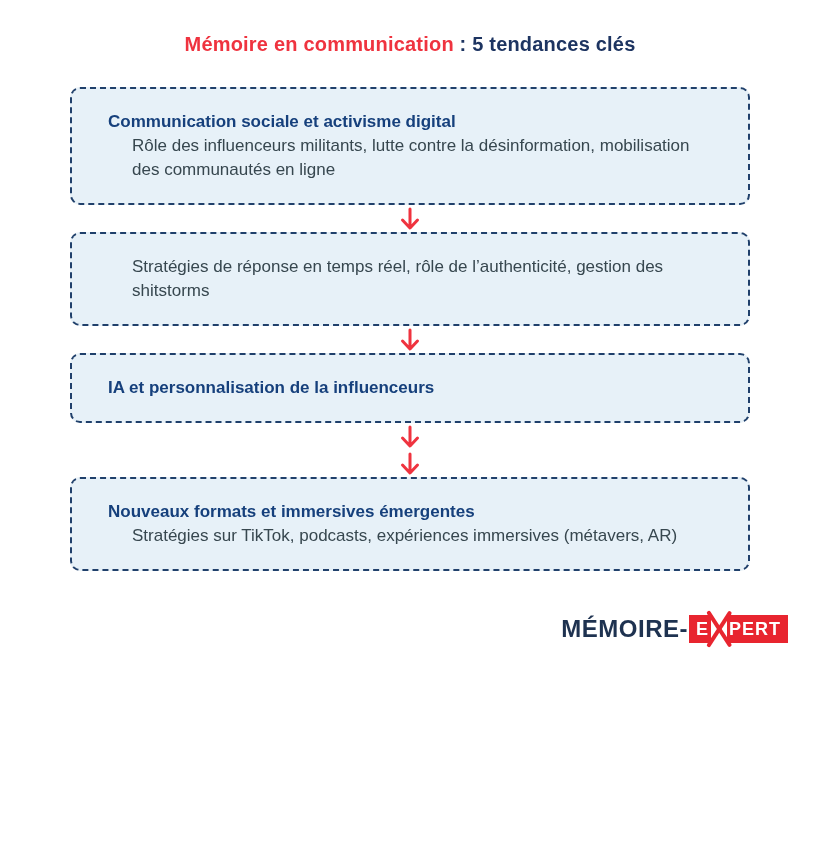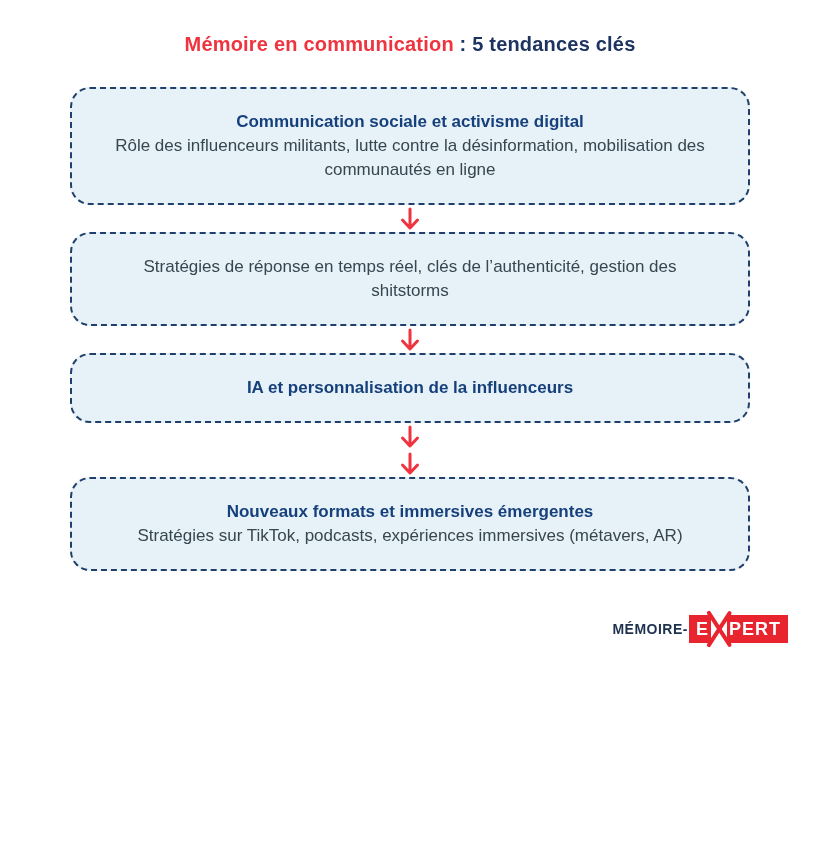--- a/index.html
+++ b/index.html
@@ -25,34 +25,35 @@
   
   .flow {
     width: 680px;
     margin: 31px auto 0 auto;
     display: flex;
     flex-direction: column;
   }
   .step-box {
     background: #e7f1f8;
     border: 2px dashed #20406b;
-    border-radius: 20px;
+    border-radius: 10px;
     padding: 21px 36px;
-    text-align: center;
+    text-align: left;
   }
   .step-heading {
     color: #16407c;
     font-weight: bold;
     font-size: 17px;
     line-height: 24px;
   }
   .step-body {
     color: #37474f;
     font-size: 17px;
     line-height: 24px;
+    margin-left: 24px;
   }
   .arrow-gap {
     height: 27px;
     display: flex;
     align-items: center;
     justify-content: center;
   }
   .arrow-gap svg { display: block; }
 
   
@@ -62,21 +63,21 @@
     justify-content: flex-end;
     padding: 44px 32px 0 0;
   }
   .logo {
     display: inline-flex;
     align-items: center;
     font-weight: bold;
   }
   .logo-prefix {
     color: #1e3250;
-    font-size: 14px;
+    font-size: 24px;
     letter-spacing: 0.5px;
   }
   .logo-box {
     display: inline-flex;
     align-items: center;
     background: #e8252f;
     color: #ffffff;
     font-size: 18px;
     letter-spacing: 1px;
     padding: 4px 7px;
@@ -117,21 +118,21 @@
       <div class="step-body">Rôle des influenceurs militants, lutte contre la désinformation, mobilisation des communautés en ligne</div>
     </div>
 
     <div class="arrow-gap">
       <svg width="24" height="24" viewBox="0 0 24 24">
         <path d="M12 2 L12 20 M4.5 13 L12 21 L19.5 13" stroke="#ef333f" stroke-width="3" fill="none" stroke-linecap="round" stroke-linejoin="round"></path>
       </svg>
     </div>
 
     <div class="step-box">
-      <div class="step-body">Stratégies de réponse en temps réel, clés de l’authenticité, gestion des shitstorms</div>
+      <div class="step-body">Stratégies de réponse en temps réel, rôle de l’authenticité, gestion des shitstorms</div>
     </div>
 
     <div class="arrow-gap">
       <svg width="24" height="24" viewBox="0 0 24 24">
         <path d="M12 2 L12 20 M4.5 13 L12 21 L19.5 13" stroke="#ef333f" stroke-width="3" fill="none" stroke-linecap="round" stroke-linejoin="round"></path>
       </svg>
     </div>
 
     <div class="step-box">
       <div class="step-heading">IA et personnalisation de la influenceurs</div>

